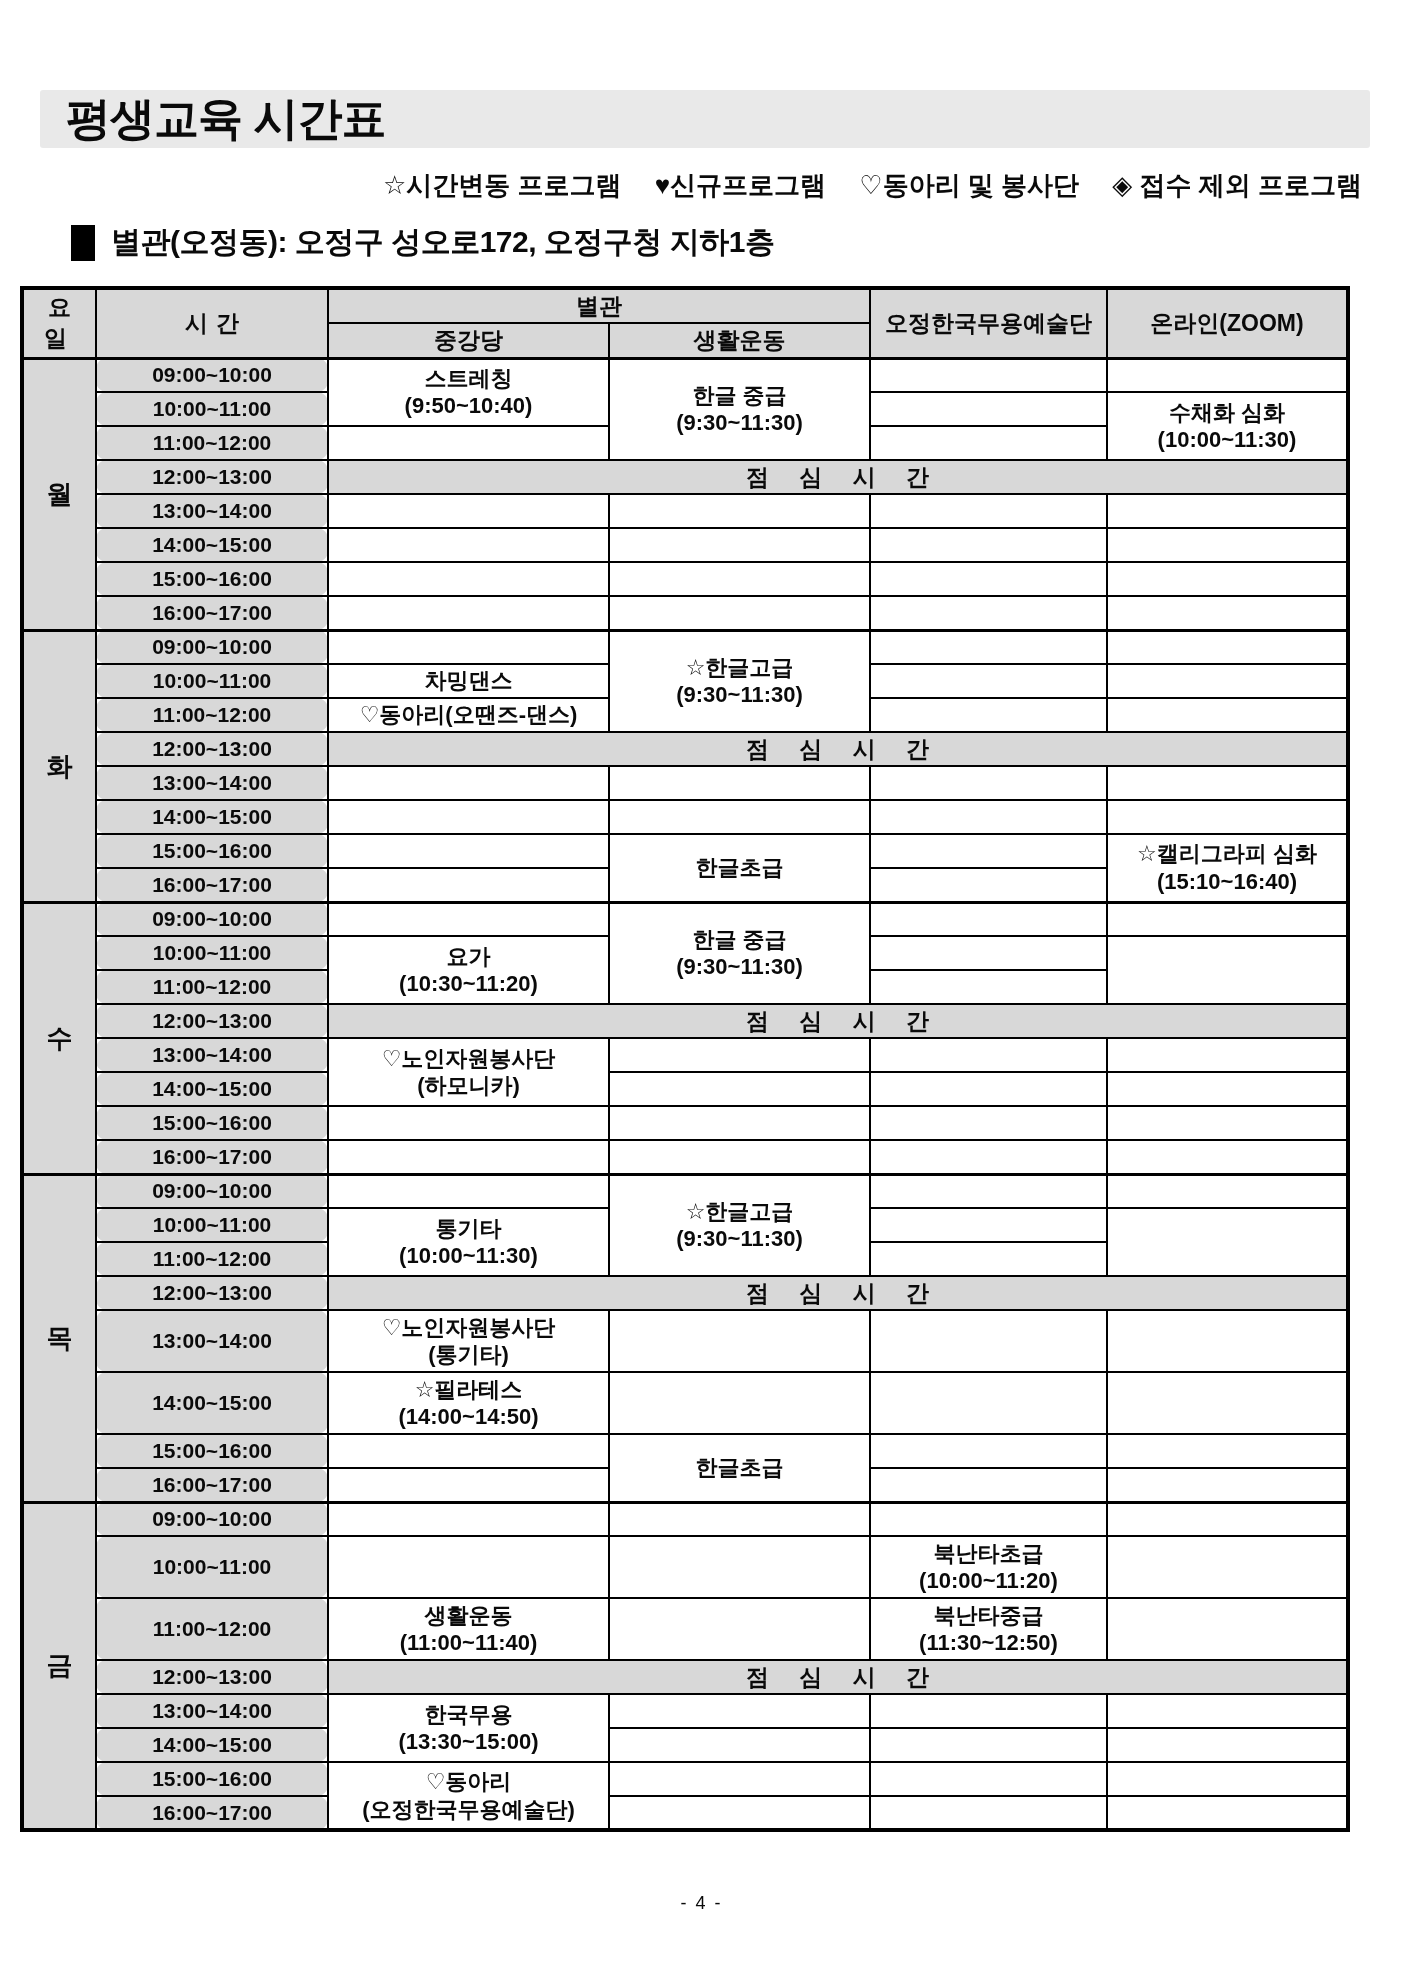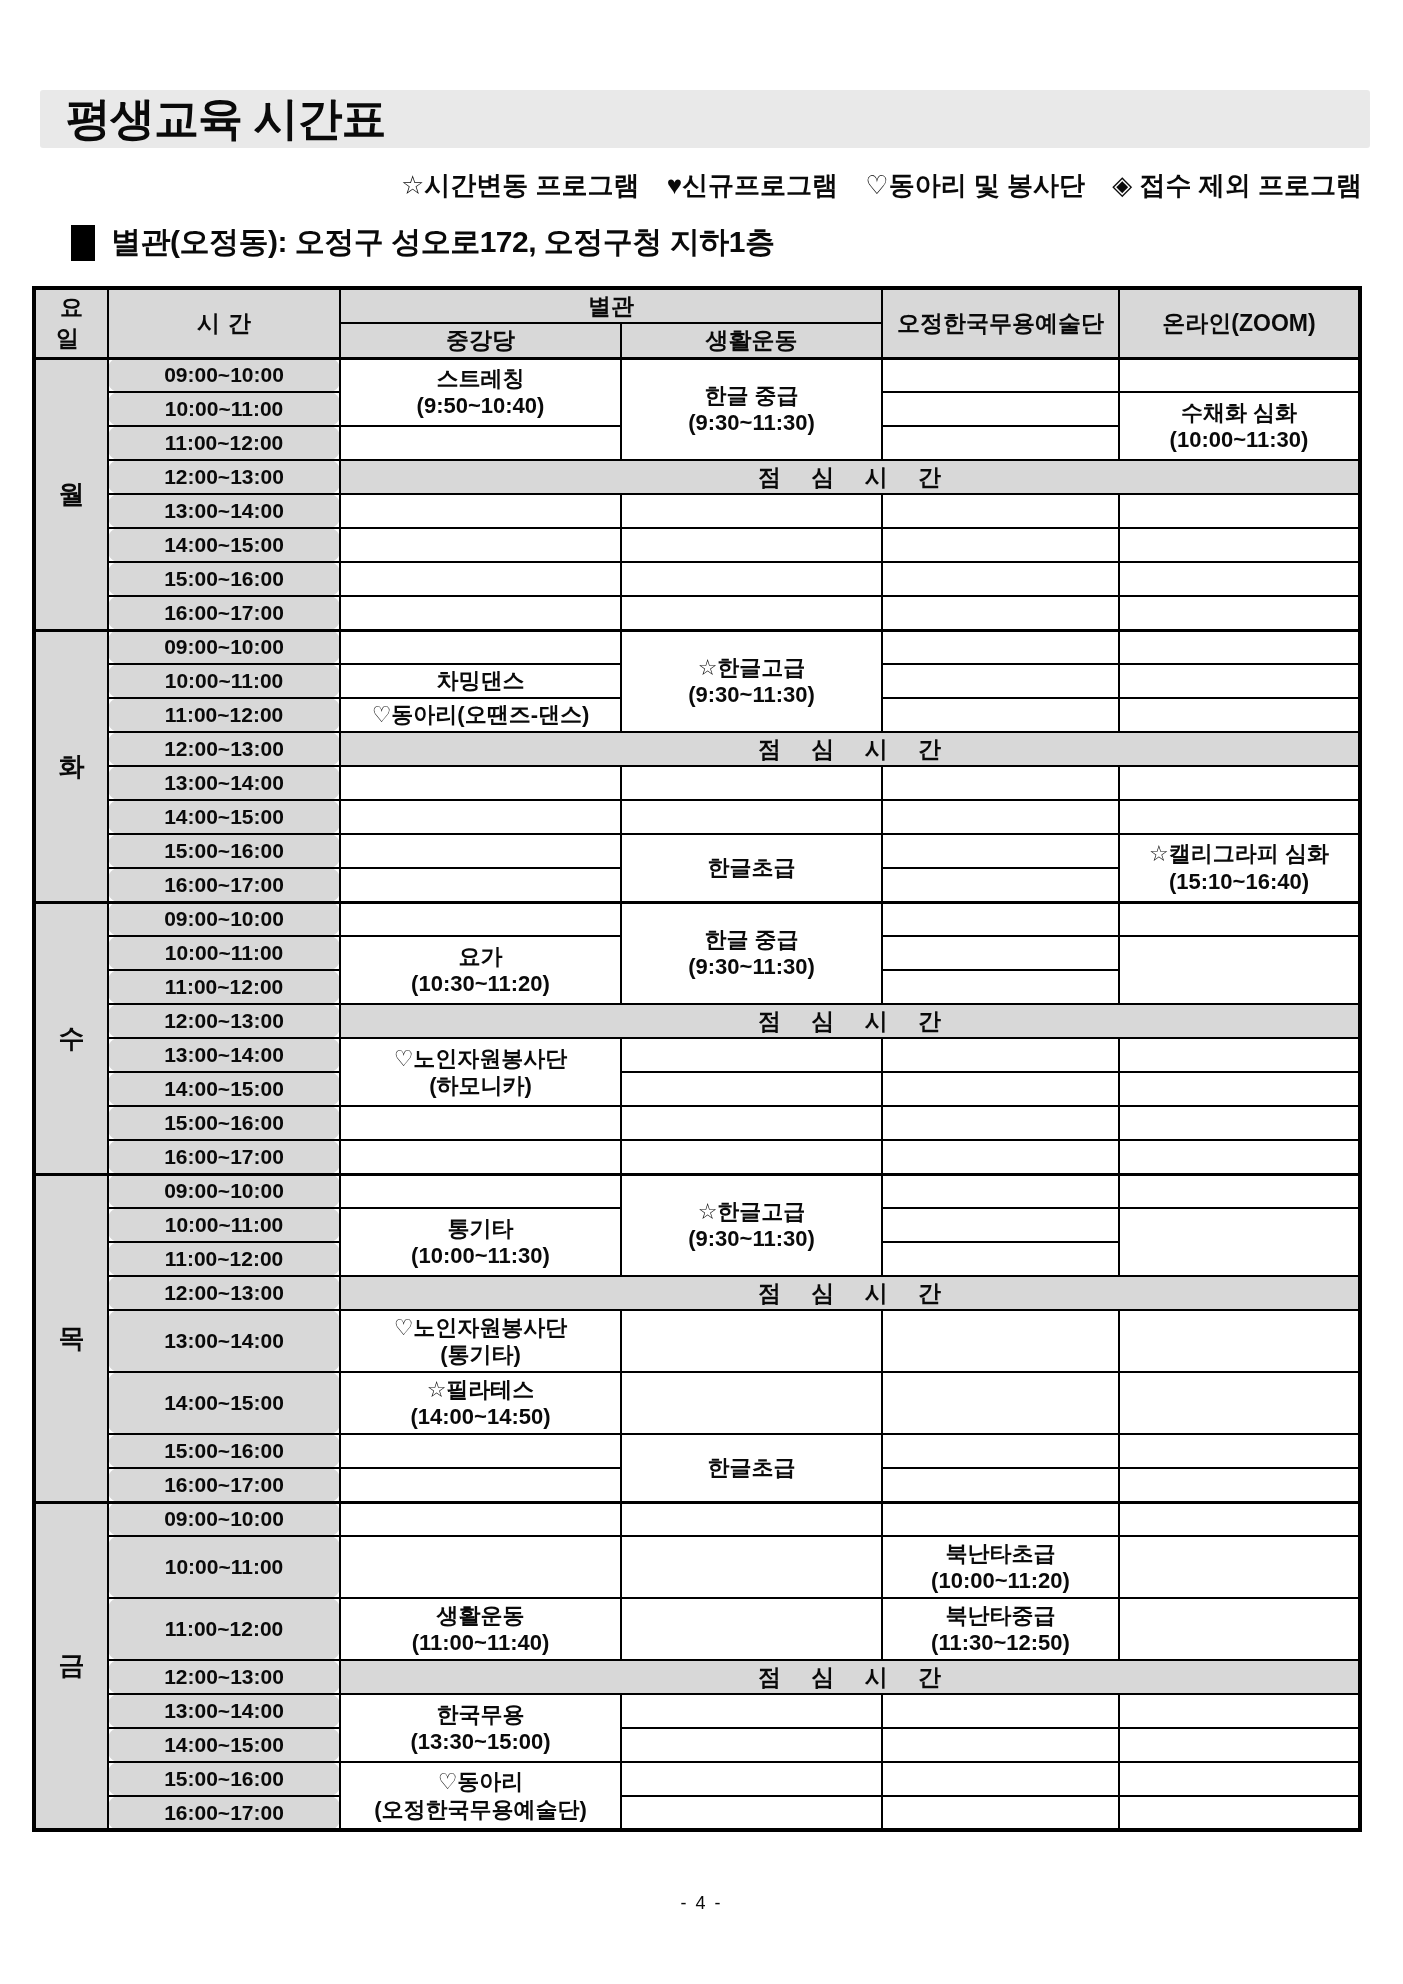--- a/index.html
+++ b/index.html
@@ -6,27 +6,27 @@
   body { width:1403px; height:1984px; font-family:"Liberation Sans","DejaVu Sans",sans-serif; color:#0a0a0a; }
   .page { position:relative; width:1403px; height:1984px; overflow:hidden; background:#ffffff; }
 
   .titlebar { position:absolute; left:40px; top:90px; width:1330px; height:58px;
               background:#e9e9e9; border-radius:3px; display:flex; align-items:center;
               padding-left:26px; box-sizing:border-box; }
   .titlebar h1 { margin:0; font-size:45px; font-weight:800; letter-spacing:-1px; }
 
   .legend { position:absolute; left:32px; top:168px; width:1330px; text-align:right;
             font-size:26px; font-weight:700; white-space:nowrap; }
-  .legend .li { margin-left:20px; }
+  .legend .li { margin-left:26px; }
 
   .sechead { position:absolute; left:40px; top:222px; display:flex; align-items:center;
              font-size:30px; font-weight:800; letter-spacing:-0.5px;margin-left:31px; }
   .bullet { width:24px; height:36px; background:#000; margin-right:16px; flex:0 0 auto; }
 
-  table.tt { position:absolute; left:32px; top:286px; width:1326px;
+  table.tt { position:absolute; left:20px; top:286px; width:1326px;
              border-collapse:collapse; table-layout:fixed;
              border:4px solid #000; }
   .tt th, .tt td { border:2px solid #000; padding:0 2px; text-align:center;
                    vertical-align:middle; font-weight:700; overflow:hidden; }
   .tt th { background:#d8d8d8; font-size:23px; font-weight:800; }
   .tt th.sp { letter-spacing:8px; text-indent:8px; }
   .tt td.time { background:#d8d8d8; font-size:21px; font-weight:800; white-space:nowrap;border-radius:11px; }
   .tt td.day  { background:#d8d8d8; font-size:26px; font-weight:800; }
   .tt td.cell { background:#ffffff; font-size:22px; line-height:1.25; white-space:pre-line; }
   .tt td.lunch { background:#d8d8d8; font-size:23px; font-weight:800;

